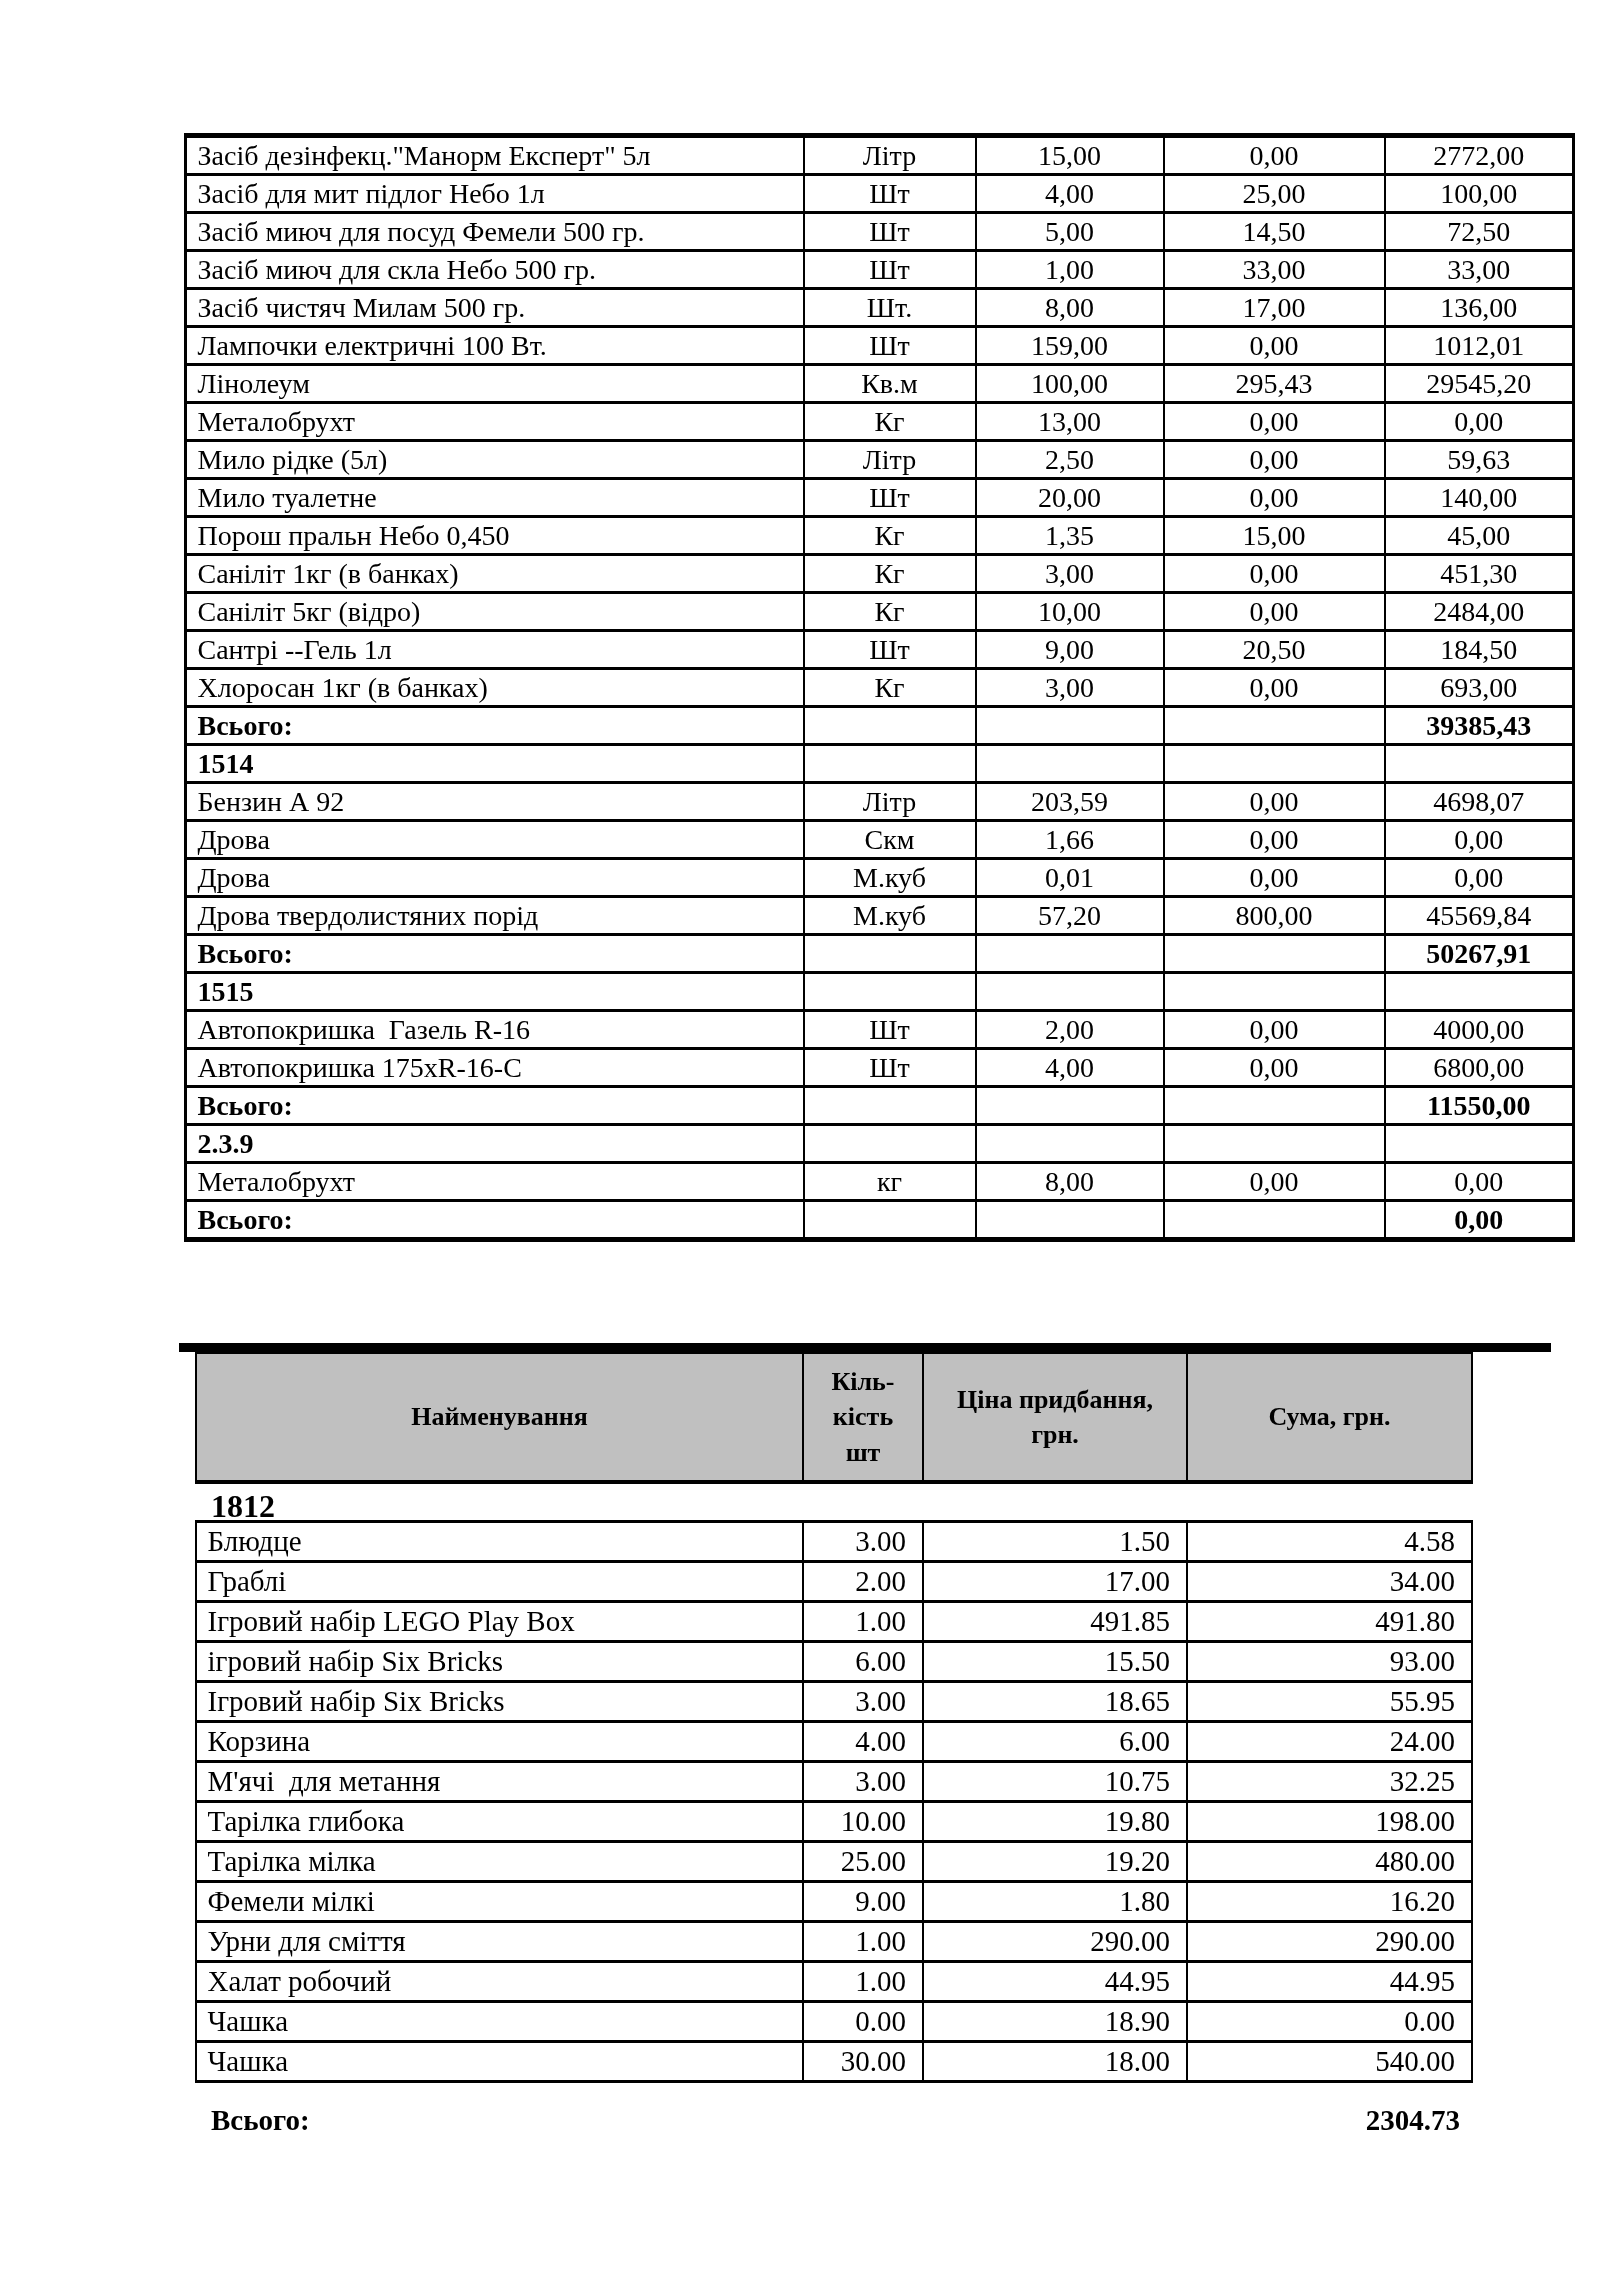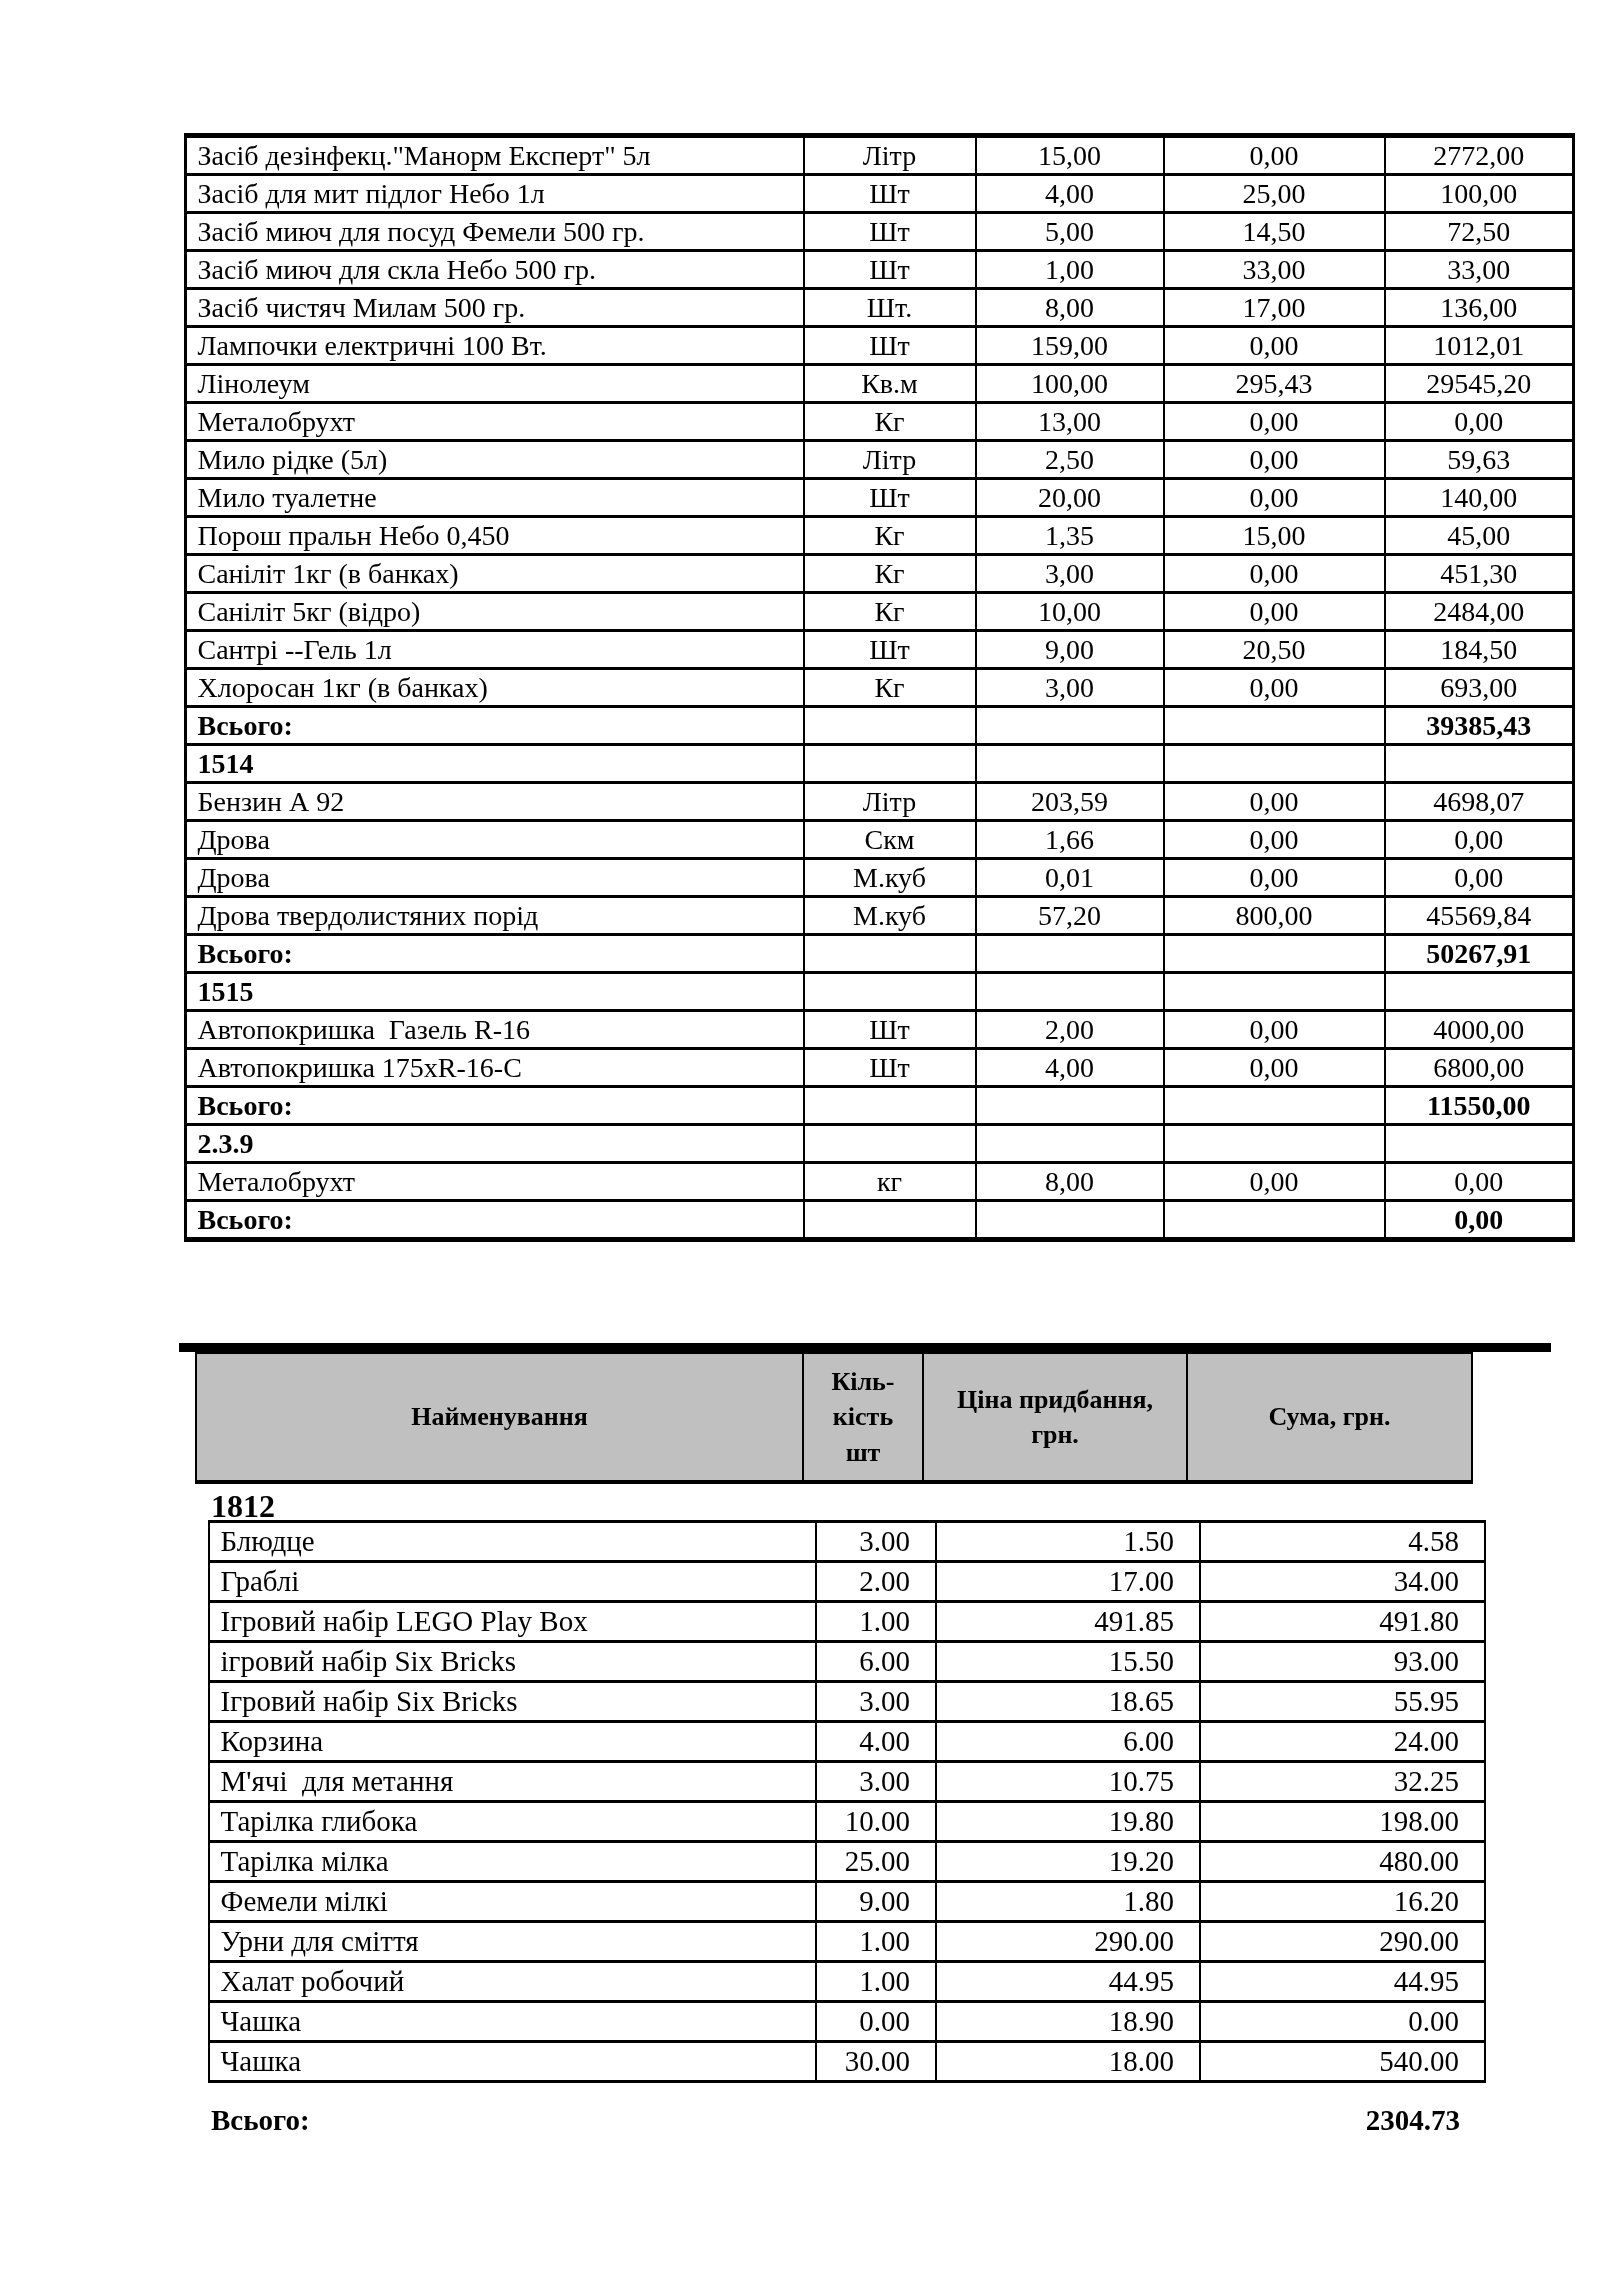--- a/index.html
+++ b/index.html
@@ -83,21 +83,21 @@
   .section1812 {
     position: absolute;
     left: 211px; top: 1488px;
     font-size: 32px;
     font-weight: bold;
   }
 
   
   table.t2b {
     position: absolute;
-    left: 208px; top: 1520px;
+    left: 195px; top: 1520px;
     width: 1276px;
     border-collapse: collapse;
     table-layout: fixed;
     font-size: 29px;
     line-height: 1.0;
     border: 2.6px solid #000;
   }
   table.t2b td {
     border: 2px solid #000;
     border-top-width: 3.3px;
@@ -107,21 +107,21 @@
     overflow: hidden;
     padding: 0;
   }
   table.t2b td.name {
     text-align: left;
     padding-left: 10.5px;
     white-space: pre-wrap;
   }
   table.t2b td.num {
     text-align: right;
-    padding-right: 25px;
+    padding-right: 16px;
   }
 
   
   .total2 {
     position: absolute;
     left: 211px; top: 2104px;
     width: 1249px;
     display: flex;
     justify-content: space-between;
     font-size: 29px;

